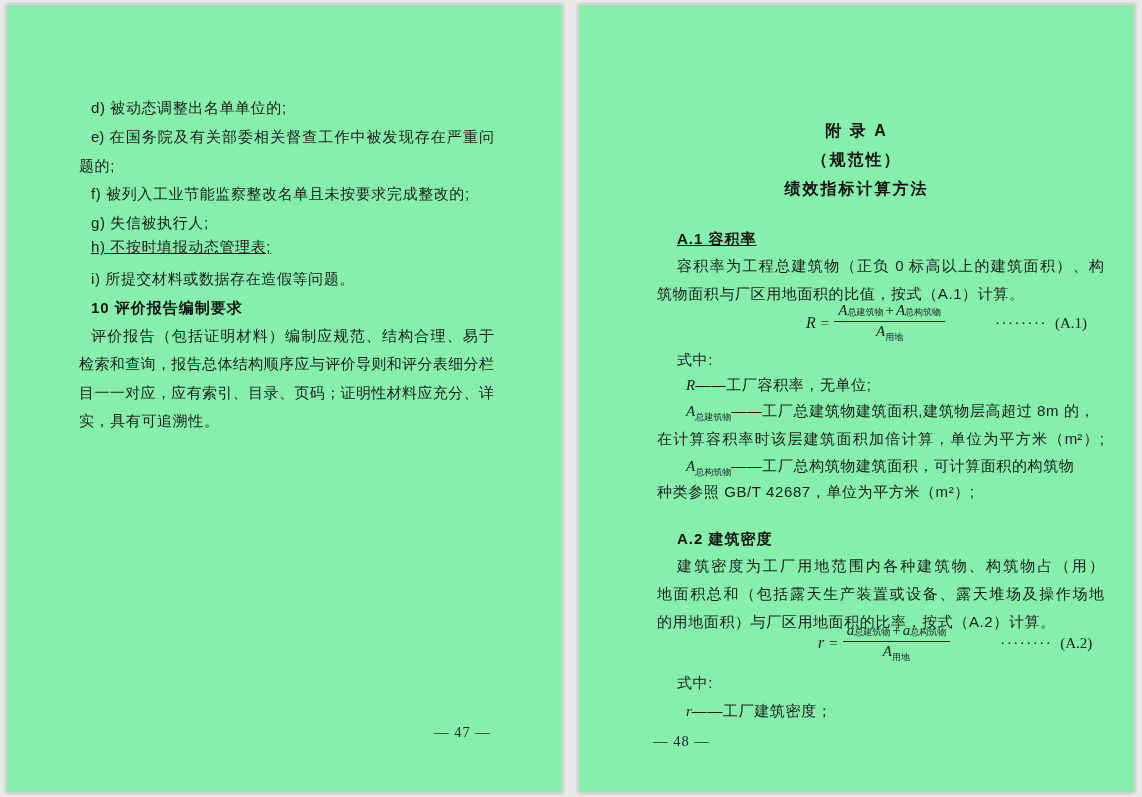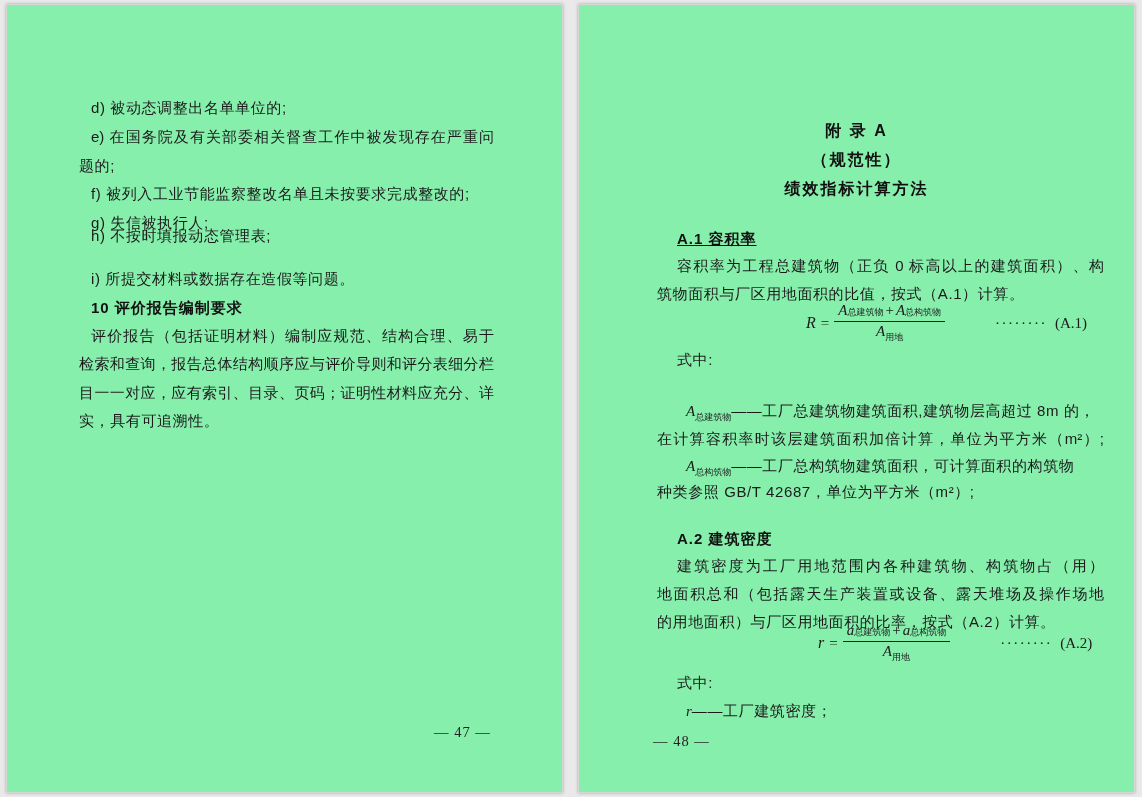--- a/index.html
+++ b/index.html
@@ -95,21 +95,21 @@
 </style>
 </head>
 <body>
 
 <div class="page page-left">
   <div class="ln" style="left:84px; top:93px;">d) 被动态调整出名单单位的;</div>
   <div class="ln just" style="left:84px; top:122px; width:403px;">e) 在国务院及有关部委相关督查工作中被发现存在严重问</div>
   <div class="ln" style="left:72px; top:151px;">题的;</div>
   <div class="ln" style="left:84px; top:179px;">f) 被列入工业节能监察整改名单且未按要求完成整改的;</div>
   <div class="ln" style="left:84px; top:208px;">g) 失信被执行人;</div>
-  <div class="ln" style="left:84px; top:221px;">h) 不按时填报动态管理表;</div>
+  <div class="ln" style="left:84px; top:232px;text-decoration:underline;">h) 不按时填报动态管理表;</div>
   <div class="ln" style="left:84px; top:264px;">i) 所提交材料或数据存在造假等问题。</div>
 
   <div class="ln bold" style="left:84px; top:293px;">10 评价报告编制要求</div>
 
   <div class="ln just" style="left:84px; top:321px; width:403px;">评价报告（包括证明材料）编制应规范、结构合理、易于</div>
   <div class="ln just" style="left:72px; top:349px; width:415px;">检索和查询，报告总体结构顺序应与评价导则和评分表细分栏</div>
   <div class="ln just" style="left:72px; top:378px; width:415px;">目一一对应，应有索引、目录、页码；证明性材料应充分、详</div>
   <div class="ln" style="left:72px; top:406px;">实，具有可追溯性。</div>
 
   <div class="footer" style="left:427px; top:719px;">— 47 —</div>
@@ -138,20 +138,23 @@
       <span class="den">
         <span class="var">A</span><span class="vsub">用地</span>
       </span>
     </span>
     <span class="fdots">········</span>
     <span class="flabel">(A.1)</span>
   </div>
 
   <div class="ln" style="left:98px; top:345px;">式中:</div>
 
+  <div class="ln" style="left:107px; top:370px;">
+    <span class="var">R</span><span class="vsub"></span><span>——工厂容积率，无单位;</span>
+  </div>
   <div class="ln" style="left:107px; top:396px;">
     <span class="var">A</span><span class="vsub">总建筑物</span><span>——工厂总建筑物建筑面积,建筑物层高超过 8m 的，</span>
   </div>
   <div class="ln just" style="left:78px; top:424px; width:447px;">在计算容积率时该层建筑面积加倍计算，单位为平方米（m²）;</div>
   <div class="ln" style="left:107px; top:451px;">
     <span class="var">A</span><span class="vsub">总构筑物</span><span>——工厂总构筑物建筑面积，可计算面积的构筑物</span>
   </div>
   <div class="ln" style="left:78px; top:477px;">种类参照 GB/T 42687，单位为平方米（m²）;</div>
 
   <div class="ln bold" style="left:98px; top:524px;">A.2 建筑密度</div>

